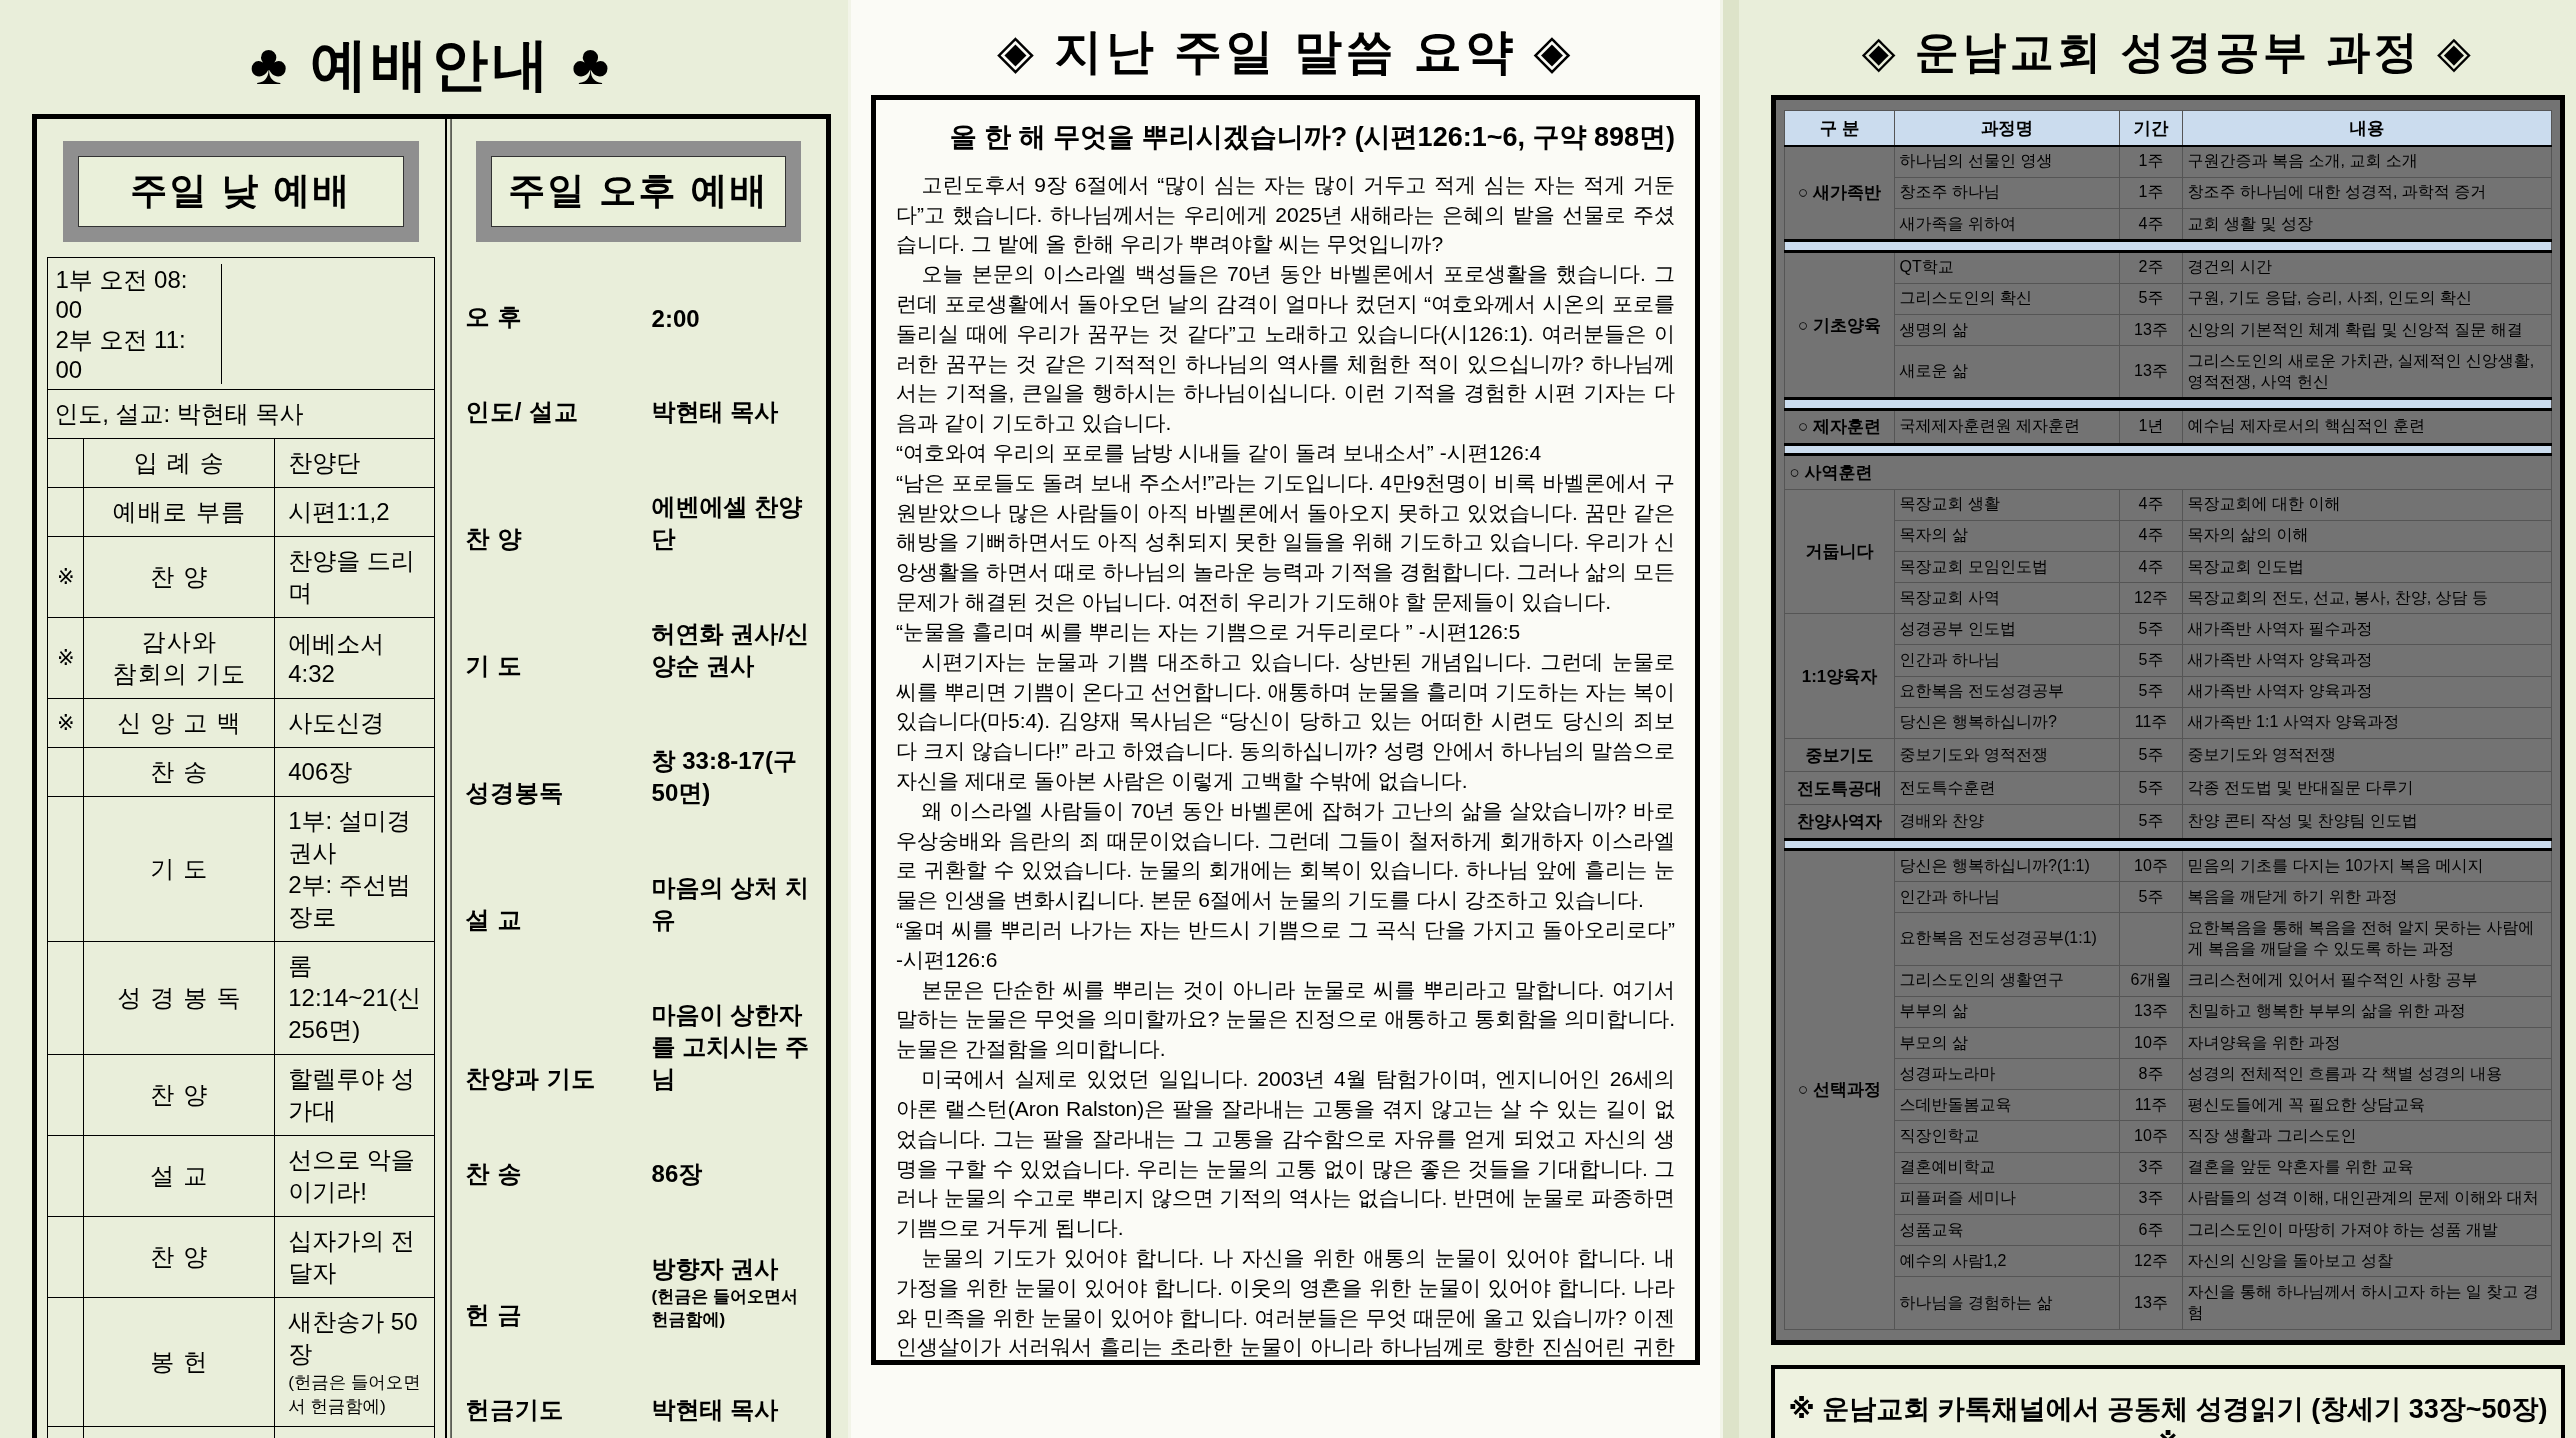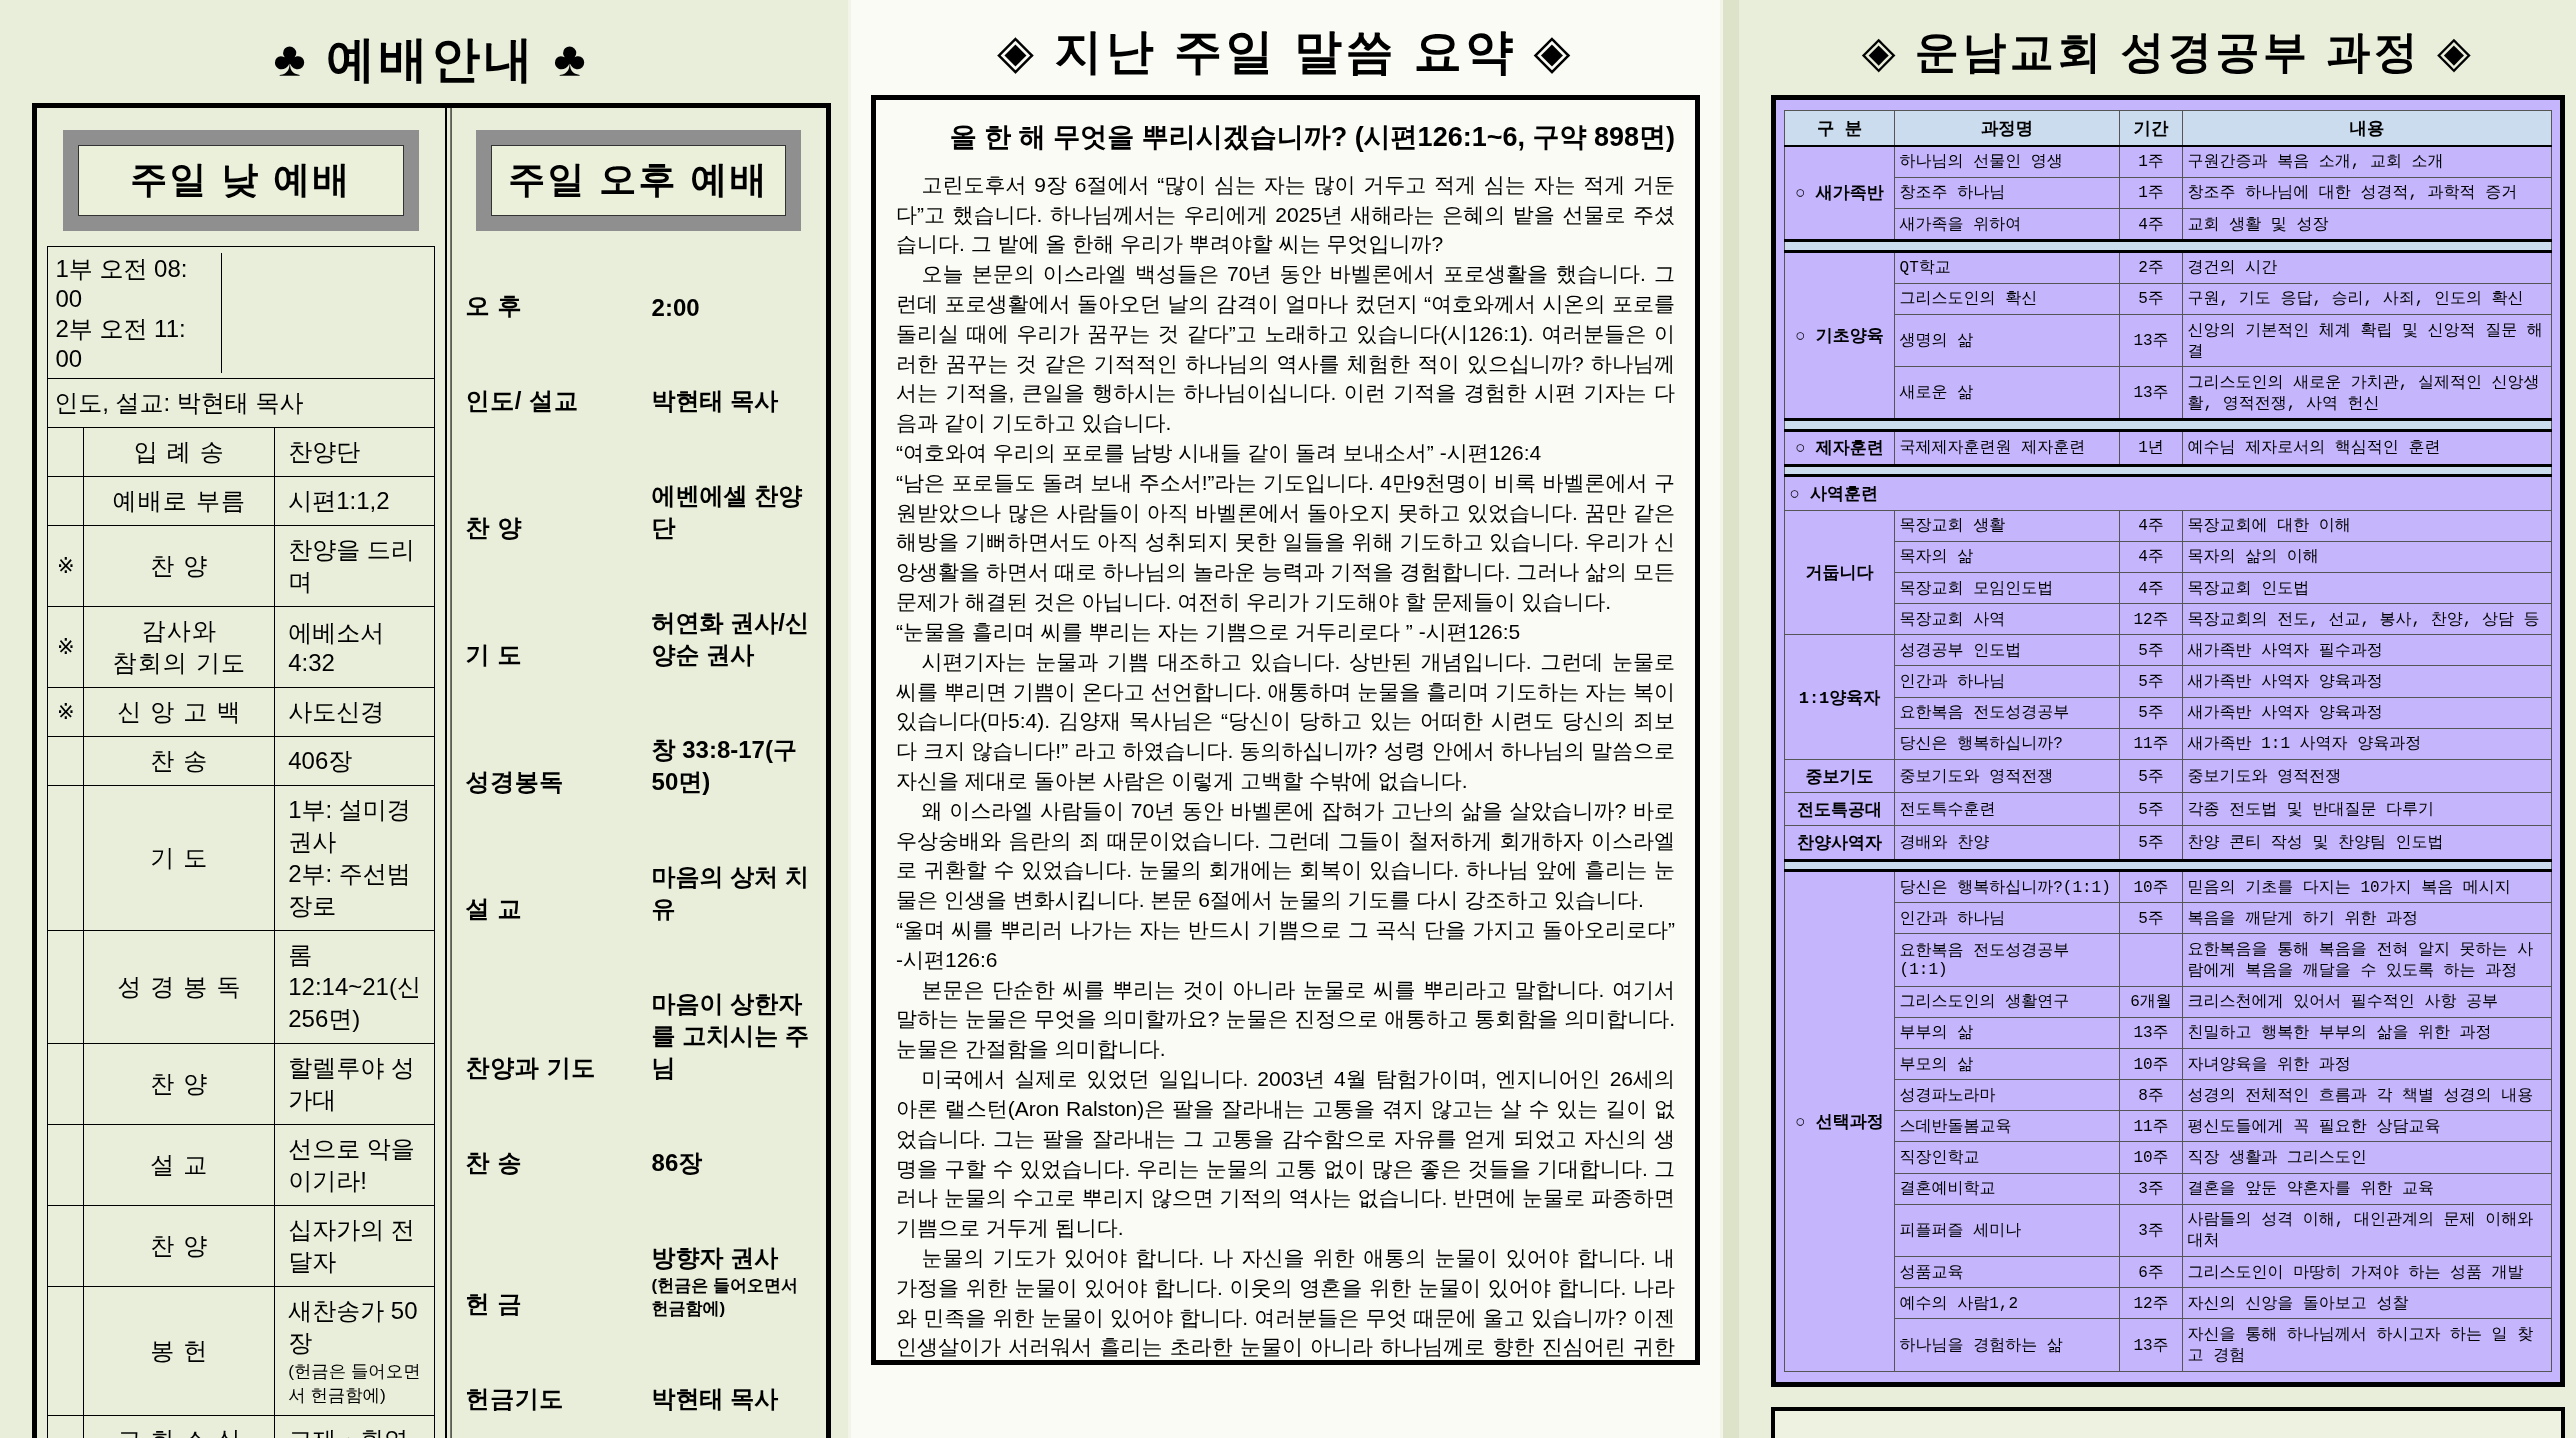--- a/index.html
+++ b/index.html
@@ -7,21 +7,21 @@
   body {
     font-family:"Liberation Sans","DejaVu Sans",sans-serif;
     background:#dde3c9; color:#000; position:relative; overflow:hidden;
   }
   .panel { position:absolute; top:0; height:1439px; }
   #panel-left  { left:0;    width:848px; background:#e9eeda; padding:21px 17.4px 0 32px; }
   #panel-mid   { left:848px; width:875px; background:#fbfbf6; padding:11.6px 20px 0 20px; border-left:3.5px solid #f2f4e8; border-right:3.5px solid #f2f4e8; }
   #panel-right { left:1723px; width:853px; background:#e9eeda; padding:21px 27px 0 32px;margin-left:16px; }
 
   .big-title { text-align:center; font-weight:bold; letter-spacing:3.5px; }
-  #panel-left  .big-title { font-size:49px; margin:5.8px 0 10.4px 0; }
+  #panel-left  .big-title { font-size:57px; margin:5.8px 0 10.4px 0; }
   #panel-mid   .big-title { font-size:48px; margin:8px 0 11.6px 0; }
   #panel-right .big-title { font-size:44px; margin:2.3px 0 12.8px 0; }
 
   
   #worship-frame { border:5.8px solid #000; background:#e9eeda; display:flex; align-items:stretch; }
   .wcol { padding:14px 10.4px; }
   #wcol-day  { width:52%; border-right:2.3px solid #000; box-shadow:3.5px 0 0 #e9eeda, 4.6px 0 0 #000; }
   #wcol-rest { width:48%; padding-left:15px; }
 
   .box3d { border:7px solid #8f8f8f; background:#8f8f8f; padding:8px; margin:8px auto 15px auto; width:92%; }
@@ -42,21 +42,21 @@
   .svc-line .note { font-size:17px; }
   .svc-divider { border-top:2.3px solid #000; border-bottom:2.3px solid #000; height:5.8px; margin:15px -10.4px 5.8px -15px; }
 
   
   #sermon-box { border:5.8px solid #000; background:#fbfbf6; padding:15px 20px; height:1270px; overflow:hidden; }
   #sermon-heading { text-align:right; font-weight:bold; font-size:27px; margin:3.5px 0 15px 0; }
   .sermon-p { font-size:21px; line-height:1.42; text-align:justify; text-indent:25.5px; word-break:break-all; }
   .sermon-p.quote { text-indent:0; }
 
   
-  #bible-box { border:5.8px solid #000; background:#c4b5fd; padding:10.4px 8px;font-family:Liberation Mono, monospace; }
+  #bible-box { border:5.8px solid #000; background:#737373; padding:10.4px 8px; }
   table.bible { width:100%; border-collapse:collapse; font-size:16px; }
   table.bible td, table.bible th { border:1.2px solid #555; padding:4.6px 4.6px; vertical-align:middle; }
   table.bible th { background:#cbdcee; font-size:17.4px; border-bottom:2.9px solid #000; }
   table.bible td.glabel { text-align:center; font-weight:bold; white-space:nowrap; font-size:17px; }
   table.bible td.cname { width:225px; }
   table.bible td.cdur  { width:63px; text-align:center; white-space:nowrap; }
   table.bible tr.sep td { background:#cbdcee; height:10.4px; padding:0; border-top:3.5px solid #000; border-bottom:3.5px solid #000; }
   #kakao-note { border:4.6px solid #000; background:#eef2e0; text-align:center; font-weight:bold; font-size:27px; padding:22px 5.8px; margin:20px 0 4.6px 0; }
 </style>
 </head>

